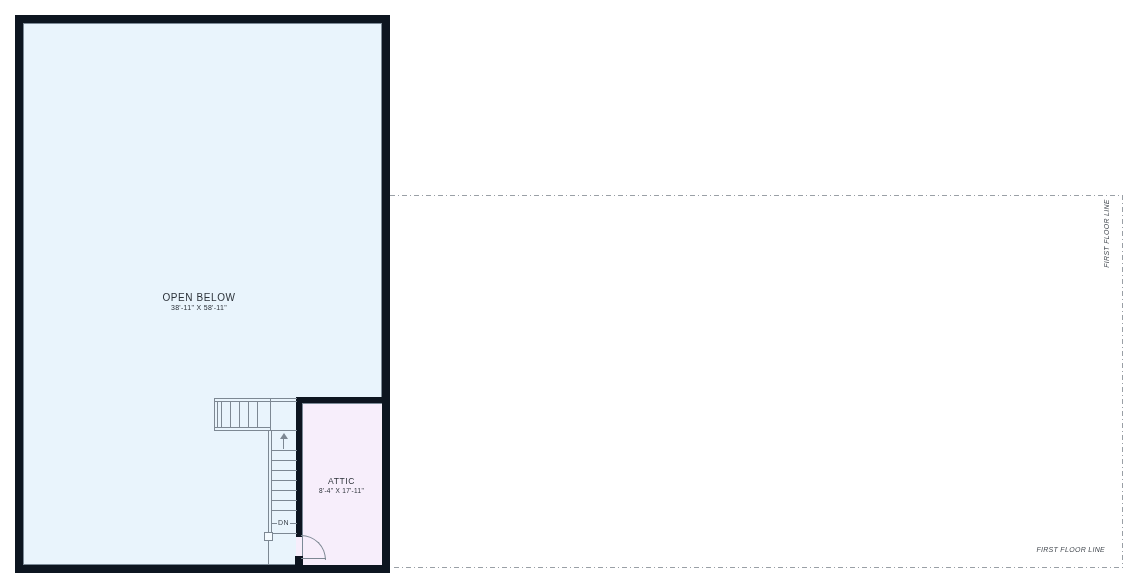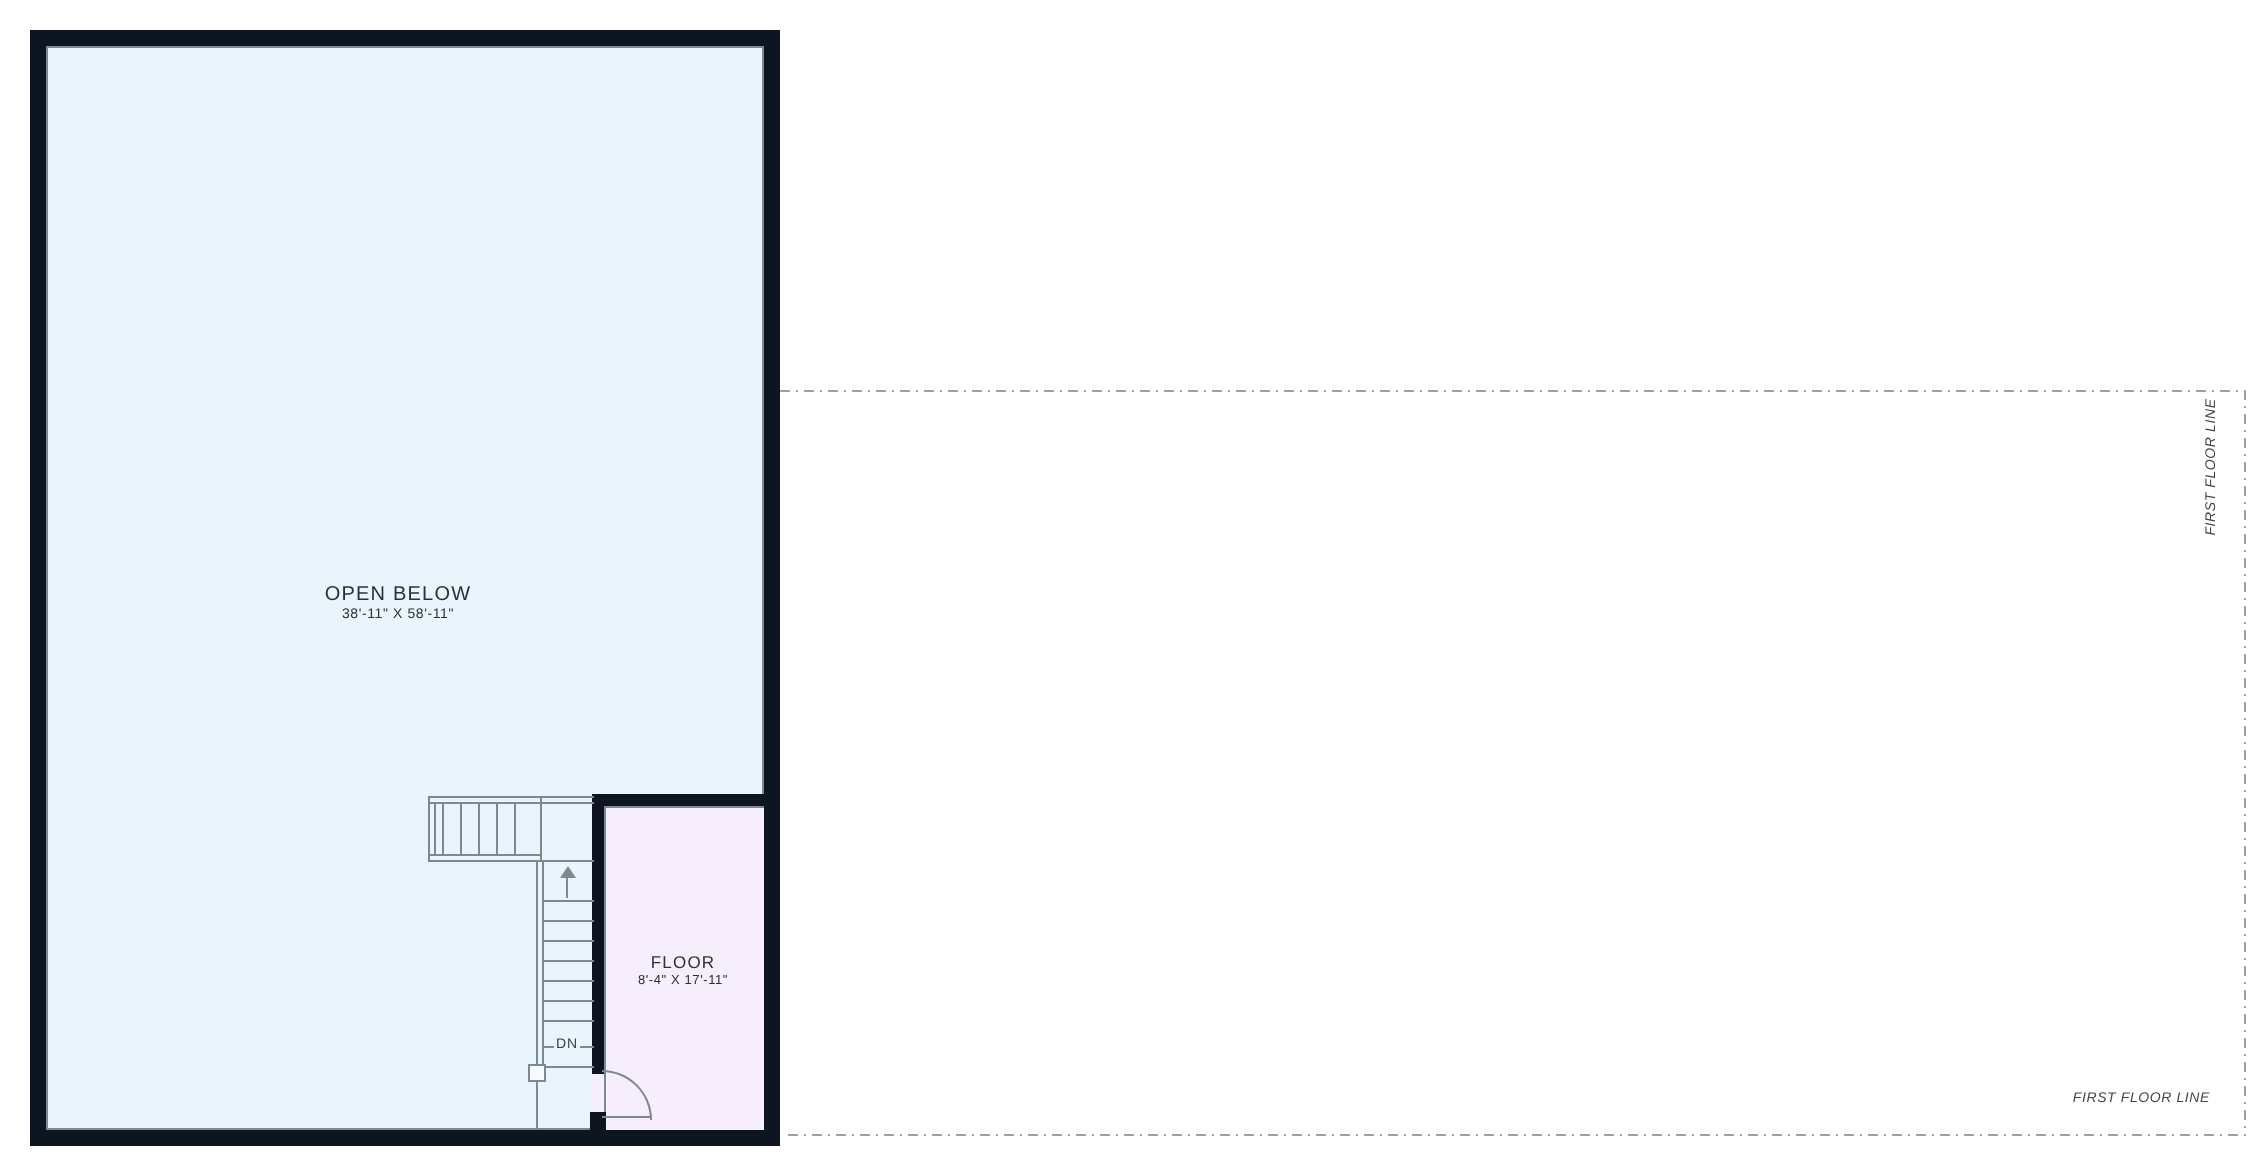--- a/index.html
+++ b/index.html
@@ -175,21 +175,21 @@
 
   <div class="abs door-arc"></div>
   <div class="abs door-leaf"></div>
 
   <div class="abs room-label open-below-label-block">
     <div class="room-name">OPEN BELOW</div>
     <div class="room-dims">38'-11" X 58'-11"</div>
   </div>
 
   <div class="abs room-label attic-label-block">
-    <div class="room-name small">FLOOR</div>
+    <div class="room-name small">ATTIC</div>
     <div class="room-dims small">8'-4" X 17'-11"</div>
   </div>
 
   <div class="abs dash-h ffl-top"></div>
   <div class="abs dash-v ffl-right"></div>
   <div class="abs dash-h ffl-bottom"></div>
 
   <div class="abs ffl-label ffl-label-vertical">FIRST FLOOR LINE</div>
   <div class="abs ffl-label ffl-label-bottom">FIRST FLOOR LINE</div>
 

